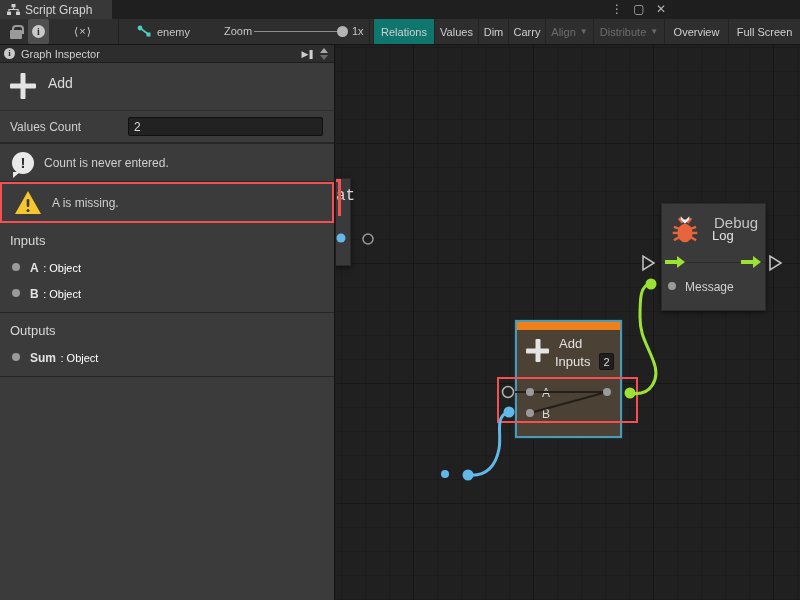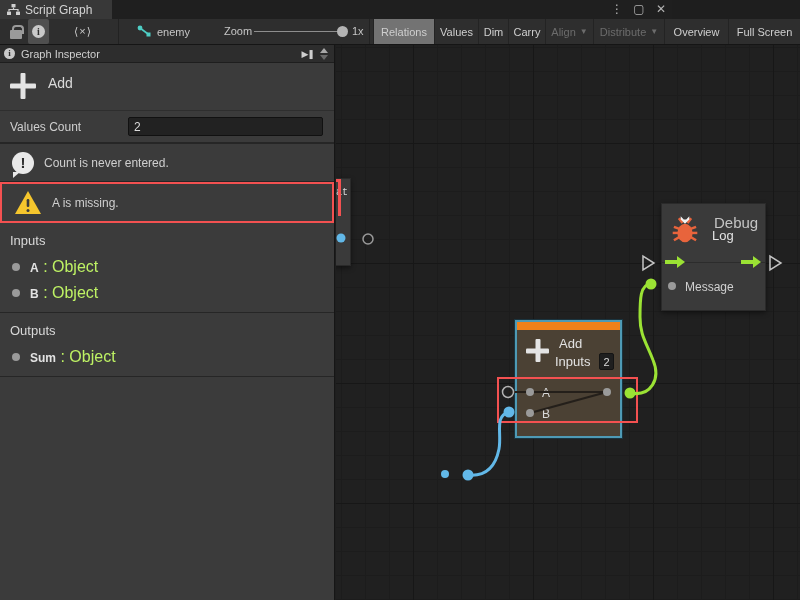--- a/index.html
+++ b/index.html
@@ -26,21 +26,21 @@
   .info-glyph { width:13px; height:13px; border-radius:50%; background:#c9c9c9; color:#2e2e2e;
                 font-size:10px; font-weight:bold; text-align:center; line-height:13px; font-family:"Liberation Serif",serif;}
   .code-glyph { color:#c9c9c9; font-size:11px; letter-spacing:1px; }
   .tb-label { font-size:11px; color:#c6c6c6; white-space:nowrap; }
   .slider-track { position:absolute; top:12px; height:1px; background:#8e8e8e; }
   .slider-knob { position:absolute; top:7px; width:11px; height:11px; border-radius:50%; background:#b4b4b4; }
   .tb-sep { position:absolute; top:0; width:1px; height:25px; background:#222; }
   .tb-buttons { position:absolute; right:0; top:0; height:25px; display:flex; }
   .tb-btn { height:25px; display:flex; align-items:center; justify-content:center; font-size:11px;
             color:#cfcfcf; border-left:1px solid #232323; white-space:nowrap; }
-  .tb-btn.active { background:#737373; }
+  .tb-btn.active { background:#0f766e; }
   .tb-btn.disabled { color:#6c6c6c; }
   .dd-arrow { font-size:8px; margin-left:4px; }
 
   
   .panel { position:absolute; left:0; top:45px; width:335px; height:555px; background:#3b3b3b;
            border-right:1px solid #161616; display:flex; flex-direction:column; }
   .panel-header { height:18px; background:#2d2d2d; border-bottom:1px solid #1e1e1e;
                   display:flex; align-items:center; padding:0 4px; gap:6px; }
   .panel-header .info-glyph { width:11px; height:11px; font-size:9px; line-height:11px; }
   .panel-title { font-size:11px; color:#cfcfcf; flex:1; }
@@ -68,21 +68,21 @@
   .msg-warn { height:41px; border:2px solid #f35151; }
   .msg-text { font-size:12px; color:#cfcfcf; }
   .bubble { position:relative; width:22px; height:22px; background:#e9e9e9; border-radius:50%;
             color:#2b2b2b; font-weight:bold; text-align:center; line-height:22px; font-size:15px; flex:none; }
   .bubble::after { content:""; position:absolute; left:1px; bottom:-4px; width:0; height:0;
                    border-left:7px solid #e9e9e9; border-bottom:6px solid transparent; }
   .sec-title { font-size:13px; color:#d8d8d8; padding:10px 0 6px 10px; }
   .port-row { display:flex; align-items:center; gap:10px; padding:4px 0 4px 12px; }
   .port-dot { width:8px; height:8px; border-radius:50%; background:#9a9a9a; flex:none; }
   .port-name { font-size:12px; color:#e2e2e2; font-weight:bold; }
-  .port-type { font-size:16px; color:#bef264; }
+  .port-type { font-size:11px; color:#ffffff; }
   .sec-div { border-bottom:1px solid #262626; margin-top:6px; }
   .panel-fill { flex:1; }
 
   
   .graph { position:absolute; left:336px; top:45px; width:464px; height:555px; overflow:hidden;
            background-color:#202020;
            background-image:
              linear-gradient(90deg,#171717 1px,transparent 1px),
              linear-gradient(#171717 1px,transparent 1px),
              linear-gradient(90deg,#1c1c1c 1px,transparent 1px),
@@ -223,21 +223,21 @@
         <span><span class="port-name">Sum</span> <span class="port-type">: Object</span></span>
       </div>
       <div class="sec-div"></div>
     </div>
     <div class="panel-fill"></div>
   </div>
 
   <div class="graph">
 
     <div class="gnode" style="left:-2px; top:133px; width:17px; height:88px;">
-      <span style="position:absolute; left:1px; top:8px; font-size:10px; color:#d8d8d8;font-family:Liberation Mono, monospace;">at</span>
+      <span style="position:absolute; left:1px; top:8px; font-size:16px; color:#d8d8d8;font-family:Liberation Mono, monospace;">at</span>
     </div>
 
     <div style="position:absolute; left:-6px; top:134px; width:11px; height:37px; border-top:3px solid #f35151; border-right:3px solid #f35151;"></div>
 
 
     <div class="gnode" style="left:179px; top:275px; width:107px; height:118px; background:#4b4134; border:2px solid #4e9ab5; box-shadow:0 0 0 1px #1a343f;">
       <div style="height:8px; background:#f0811a;"></div>
       <span class="plus" style="position:absolute; left:9px; top:17px; width:23px; height:23px;"></span>
       <span class="gnode-title" style="position:absolute; left:42px; top:14px;">Add</span>
       <span class="gnode-title" style="position:absolute; left:38px; top:32px;">Inputs</span>

